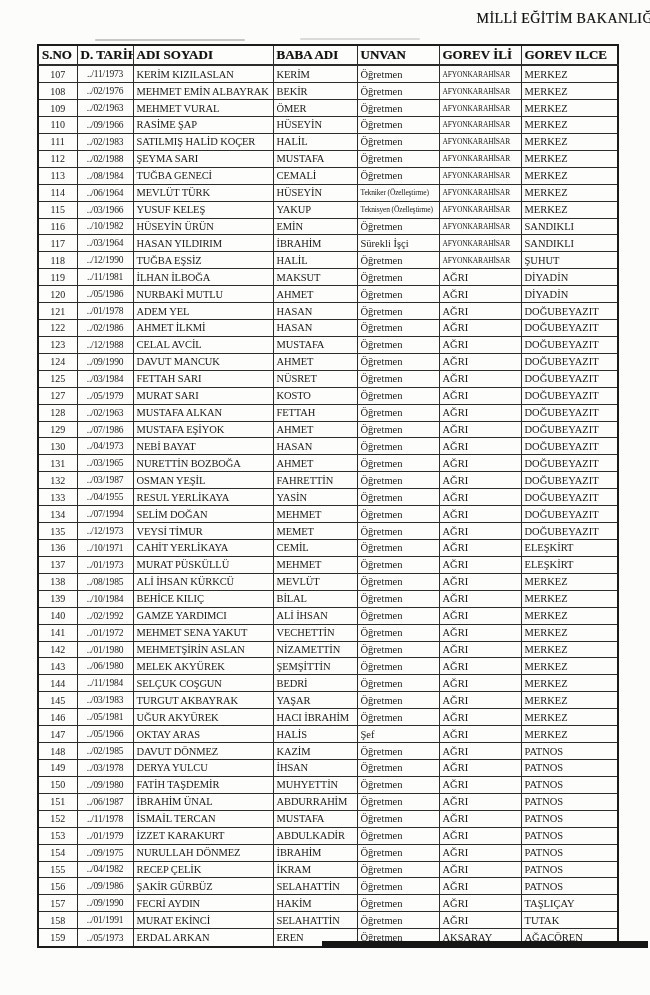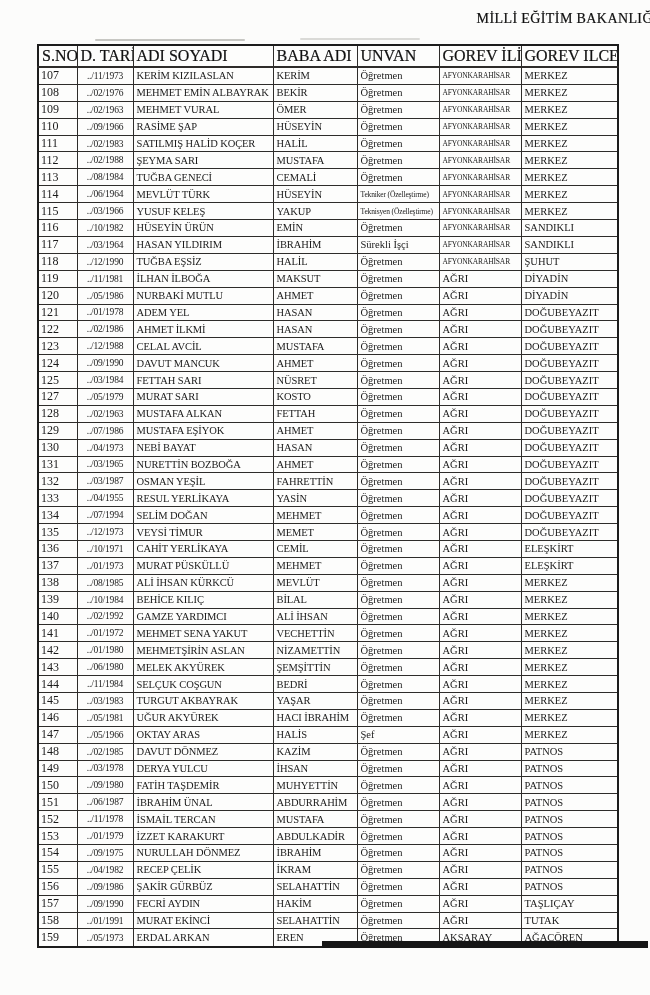--- a/index.html
+++ b/index.html
@@ -31,34 +31,34 @@
     border:2px solid #1c1c1c;
     background:#fdfdfc;
   }
   th,td{
     border:1px solid #2e2c2a;
     overflow:hidden;
     white-space:nowrap;
     vertical-align:middle;
   }
   th{
-    font-size:16px;
-    font-weight:normal;
+    font-size:13px;
+    font-weight:bold;
     text-align:left;
     padding:1px 2px 1px 3px;
     color:#111;
     -webkit-text-stroke:0.2px #111;
     border-bottom-width:2px;
   }
   td{
     font-size:10.5px;
     padding:0 2px 0 3px;
     color:#1a1a1a;
   }
-  td.c0{font-size:12px;padding:0 2px;}
+  td.c0{text-align:center;font-size:10px;padding:0 2px;}
   td.c1{text-align:center;font-size:9.5px;padding:0 2px;letter-spacing:-0.2px;}
   td.c2,td.c3{letter-spacing:-0.1px;}
   td.small{font-size:7.5px;letter-spacing:-0.15px;margin-top:20px;}
   
   .smudge{position:absolute;background:#9a9a96;opacity:.55;border-radius:1px;}
   .smudge.s1{left:95px;top:39px;width:150px;height:2px;}
   .smudge.s2{left:300px;top:38px;width:120px;height:2px;opacity:.35;}
   .bottom-bar{
     position:absolute;
     left:322px;top:941px;width:326px;height:7px;

